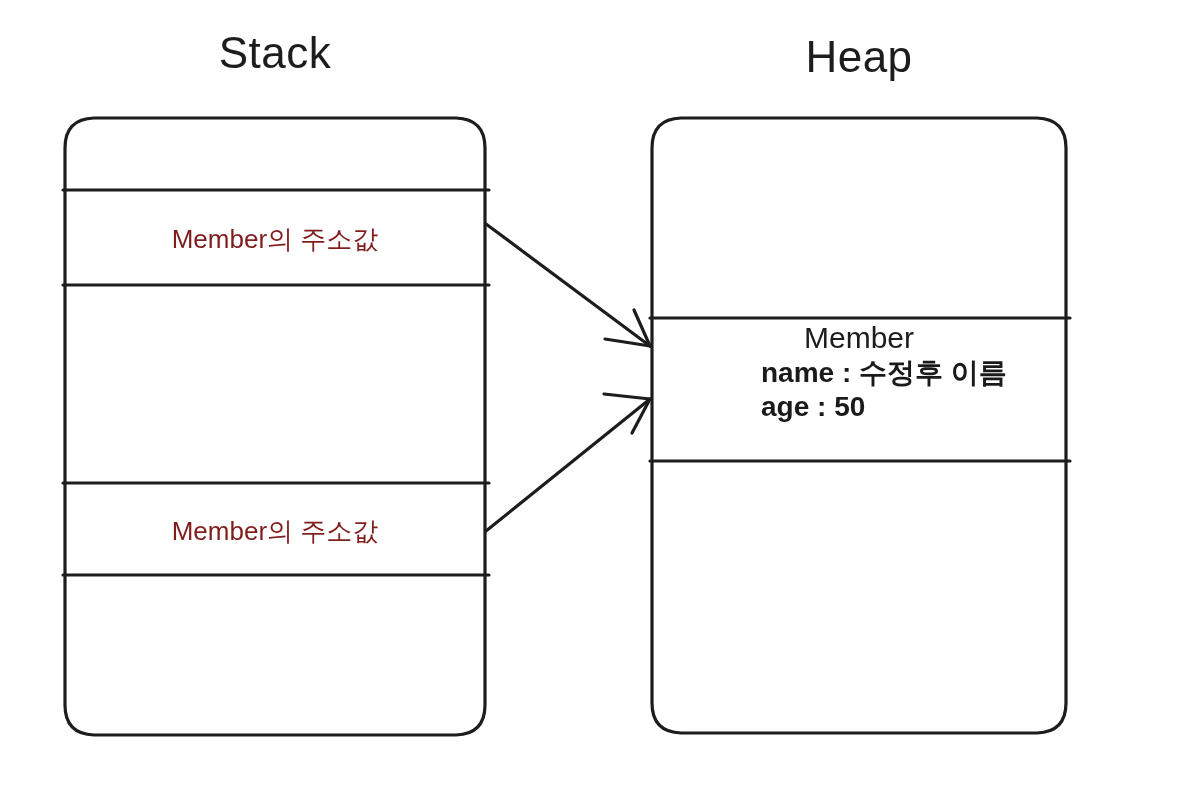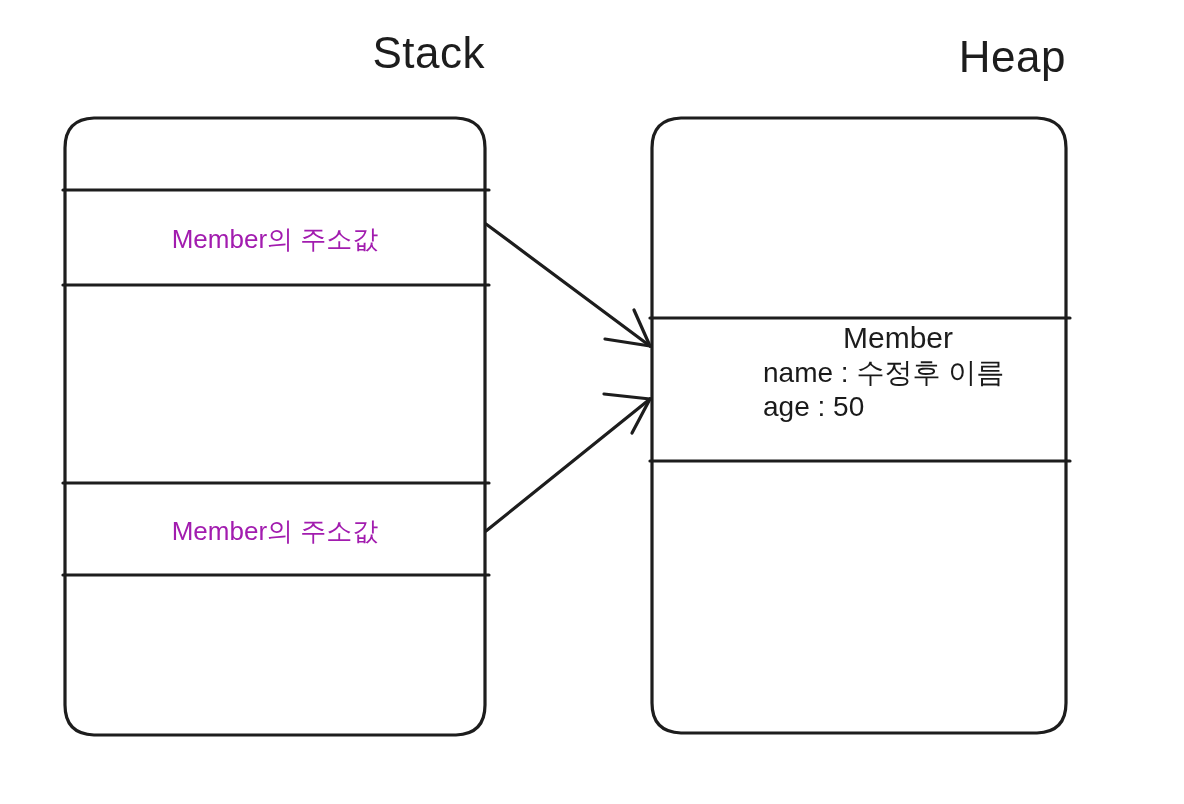--- a/index.html
+++ b/index.html
@@ -24,74 +24,75 @@
     top: 0;
     width: 1184px;
     height: 804px;
   }
   .region-title {
     position: absolute;
     font-size: 44px;
     font-weight: 400;
     letter-spacing: 0.5px;
     color: #1d1d1d;
-    text-align: right;
+    text-align: center;
     white-space: nowrap;
   }
   #stack-title {
     left: 65px;
     top: 28px;
     width: 420px;
   }
   #heap-title {
     left: 652px;
     top: 32px;
     width: 414px;
   }
   .cell-label {
     position: absolute;
     font-size: 26px;
     font-weight: 400;
-    color: #a21caf;
+    color: #7f1d1d;
     text-align: center;
     white-space: nowrap;
   }
   #stack-cell-1-label {
     left: 65px;
     top: 222px;
     width: 420px;
   }
   #stack-cell-2-label {
     left: 65px;
     top: 514px;
     width: 420px;
   }
   #heap-object {
     position: absolute;
-    left: 693px;
+    left: 654px;
     top: 320px;
     width: 410px;
     height: 140px;
   }
   #heap-object-title {
     font-size: 30px;
     font-weight: 400;
     color: #1d1d1d;
     text-align: center;
     line-height: 36px;
     white-space: nowrap;
   }
   .heap-field {
     font-size: 28px;
-    font-weight: 400;
+    font-weight: 700;
     color: #1a1a1a;
     text-align: left;
     line-height: 34px;
     padding-left: 70px;
     white-space: nowrap;
+    margin-left: 37px;
   }
 </style>
 </head>
 <body>
 
 <div id="canvas">
 
   <svg class="diagram-svg" viewBox="0 0 1184 804">
 
     <path d="M 65 148 Q 65 119 94 118 L 456 118 Q 485 119 485 148 L 485 705 Q 485 734 456 735 L 94 735 Q 65 734 65 705 Z" fill="none" stroke="#1d1d1d" stroke-width="3.2" stroke-linecap="round" stroke-linejoin="round"></path>

